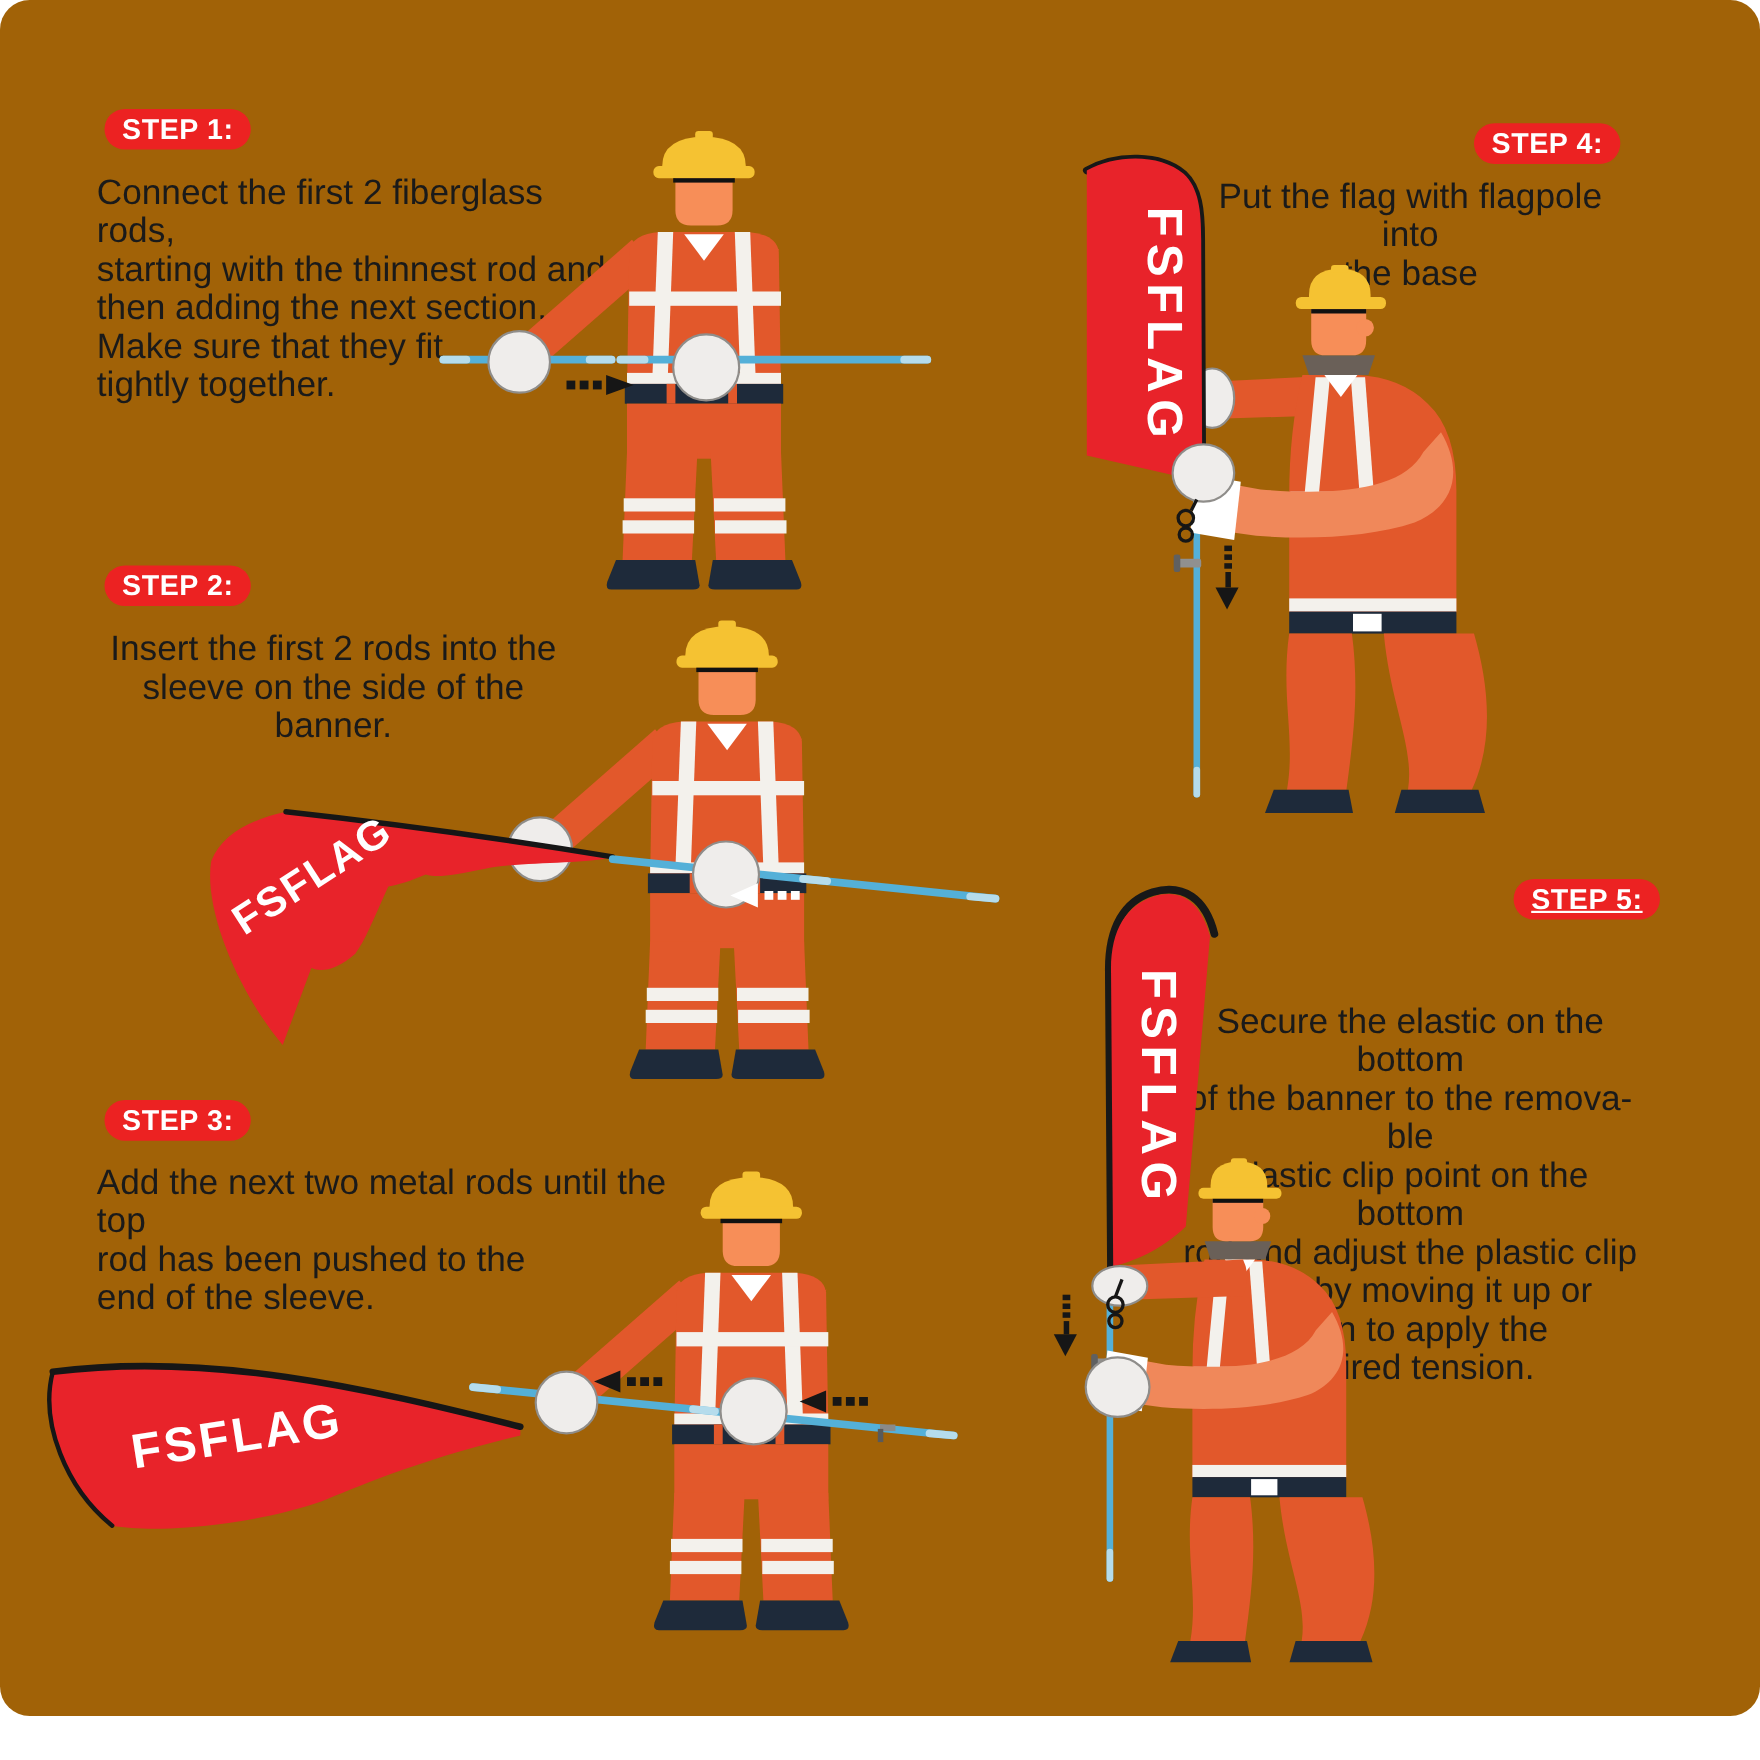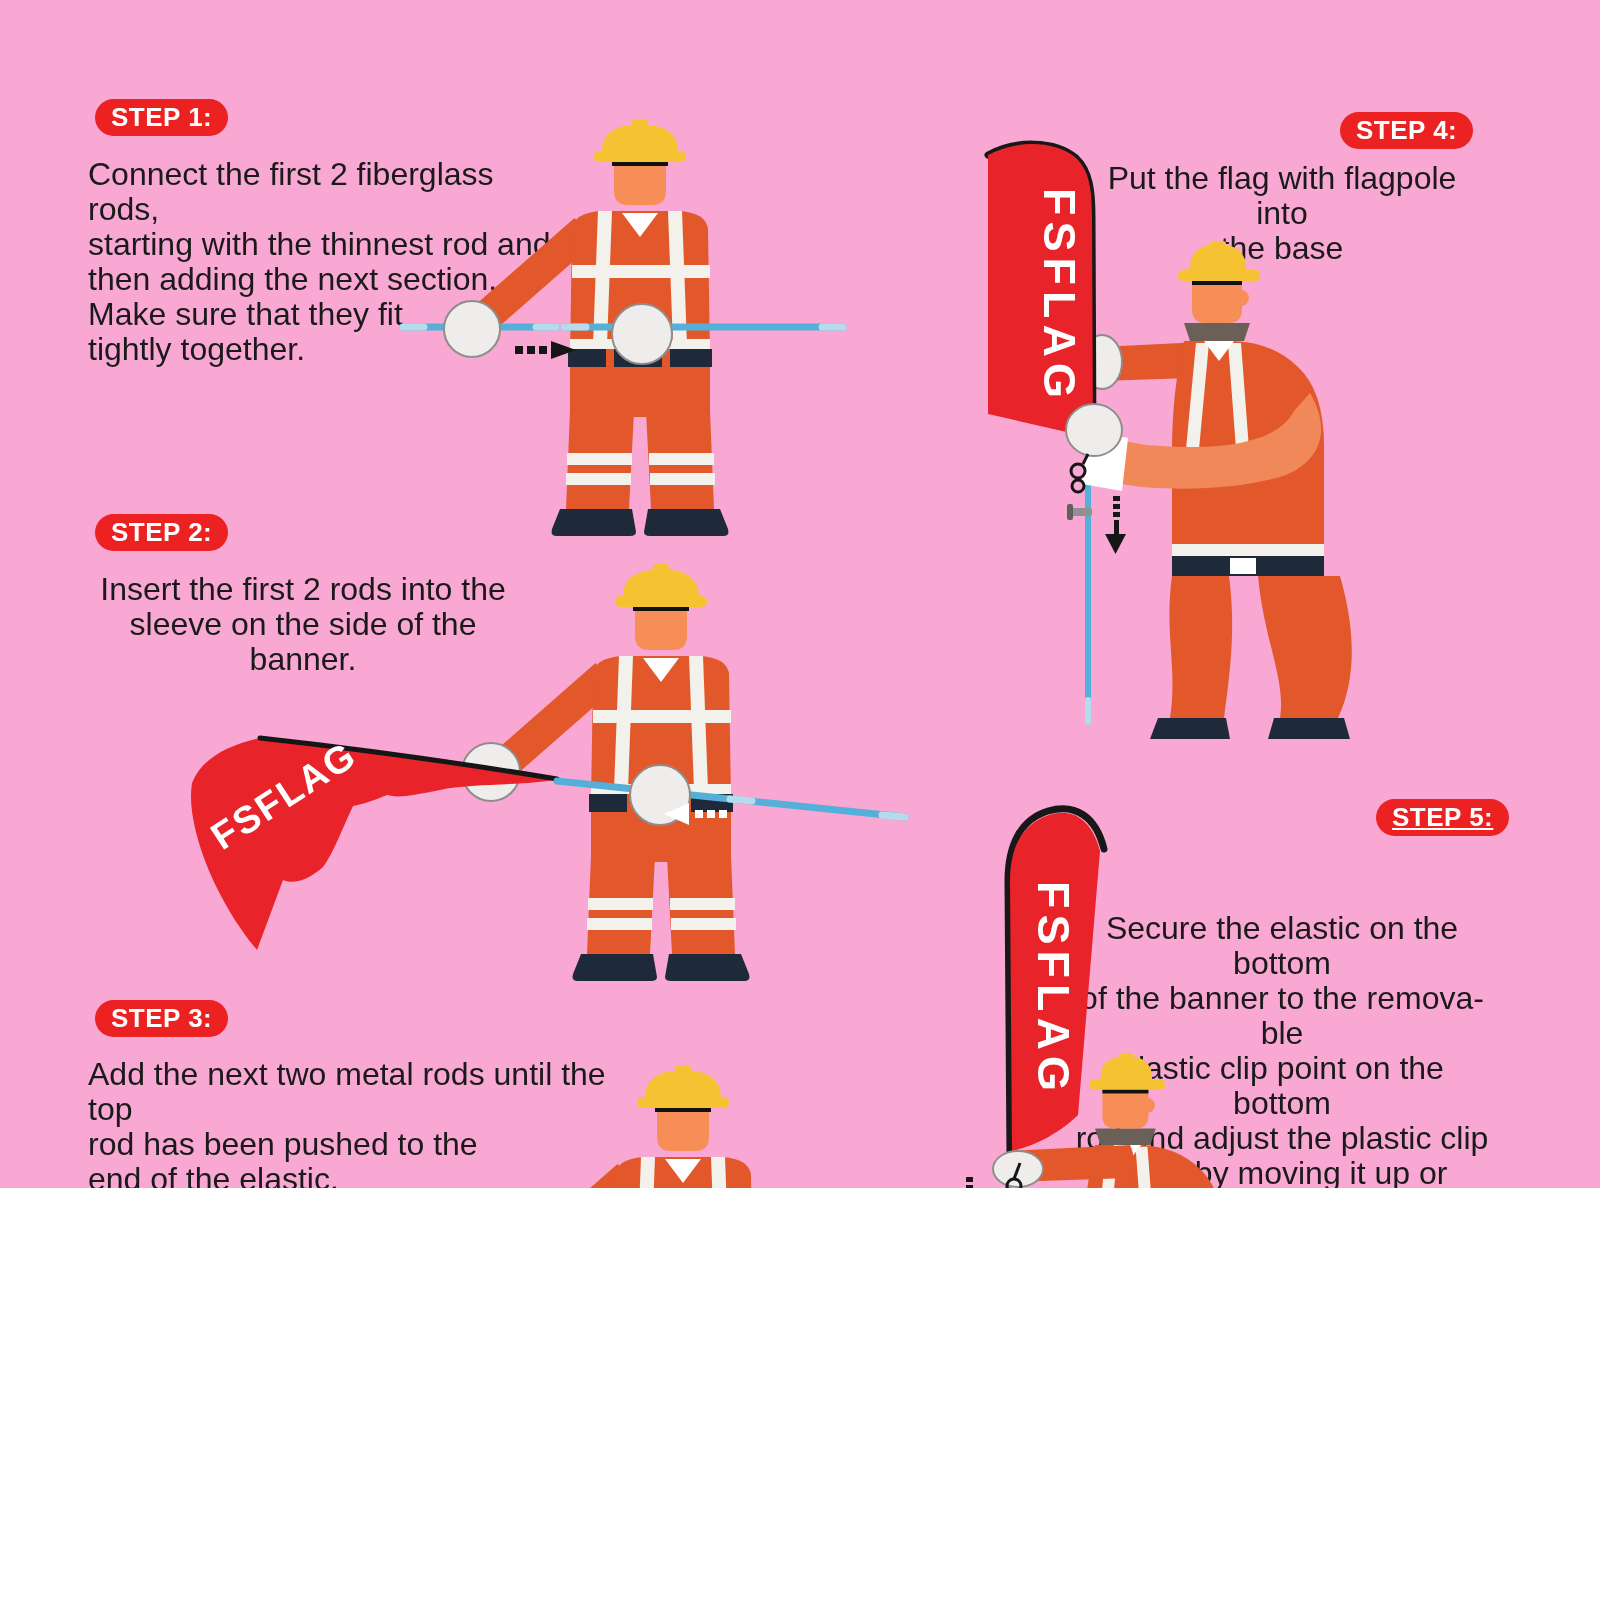--- a/index.html
+++ b/index.html
@@ -1,18 +1,18 @@
 <!DOCTYPE html>
 <html><head>
 <meta charset="utf-8">
 <style>
   html,body{margin:0;padding:0;background:#ffffff;}
   .canvas{
-    position:relative;width:1600px;height:1188px;background:#f9a8d4;
-    font-family:"Liberation Sans","DejaVu Sans",sans-serif;overflow:hidden;
+    position:relative;width:1600px;height:1560px;background:#a16207;
+    font-family:"Liberation Sans","DejaVu Sans",sans-serif;overflow:hidden;border-radius:27px;
   }
   .badge{
     position:absolute;display:inline-block;background:#EC2222;color:#ffffff;
     font-weight:bold;font-size:26px;line-height:26px;padding:5px 16px 6px 16px;
     border-radius:20px;letter-spacing:0.5px;
   }
   .step-text{
     position:absolute;color:#1a1a1a;font-size:32px;line-height:35px;
     white-space:pre-line;
   }
@@ -143,21 +143,21 @@
           <rect x="537" y="255" width="8" height="8"></rect>
           <rect x="549" y="255" width="8" height="8"></rect>
       </g>
     </svg>
   </div>
 
   <div>
     <span class="badge" style="left:95px;top:1000px;text-align:right;">STEP 3:</span>
     <div class="step-text" style="left:88px;top:1057px;width:540px;">Add the next two metal rods until the top
 rod has been pushed to the
-end of the elastic.</div>
+end of the sleeve.</div>
     <svg class="illus" style="left:30px;top:1035px;" width="860" height="500" viewBox="0 0 860 500">
       <use href="#fw" transform="translate(523,26)"></use>
       <g>
         <path d="M18 212 C160 194 300 226 443 262 L443 270
                  C350 292 292 318 262 330 C205 350 118 360 72 352
                  C30 318 6 258 18 212 Z" fill="#E8232A"></path>
         <path d="M18 212 C160 194 300 226 443 262" fill="none" stroke="#161616" stroke-width="6" stroke-linecap="round"></path>
         <path d="M18 212 C6 258 30 318 72 352" fill="none" stroke="#161616" stroke-width="4" stroke-linecap="round"></path>
         <text transform="translate(92,300) rotate(-9)" font-size="44" font-weight="bold" letter-spacing="3" fill="#ffffff" font-family="&quot;Liberation Sans&quot;,&quot;DejaVu Sans&quot;,sans-serif">FSFLAG</text>
       </g>

